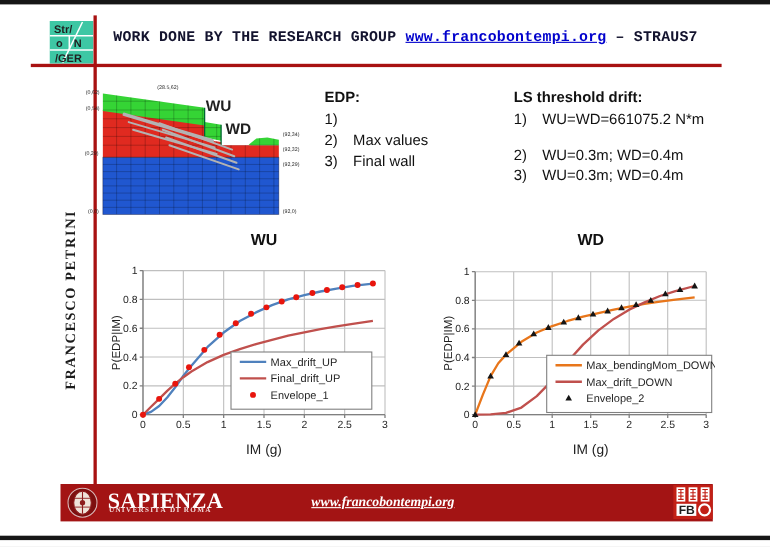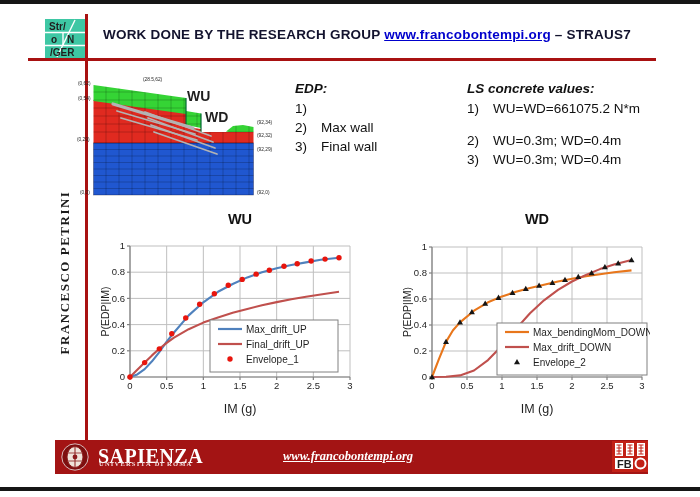--- a/index.html
+++ b/index.html
@@ -3,30 +3,30 @@
 <meta charset="utf-8">
 <style>
   html,body{margin:0;padding:0;background:#e8e8e8;}
   .slide{position:relative;width:700px;height:497px;background:#ffffff;overflow:hidden;
          font-family:"Liberation Sans",sans-serif;}
   .abs{position:absolute;}
   .top-bar{left:0;top:0;width:700px;height:4px;background:#161616;}
   .bottom-bar{left:0;top:487px;width:700px;height:4px;background:#161616;}
   .red-vline{left:85px;top:14px;width:3px;height:429px;background:#a81111;}
   .red-hline{left:28px;top:58px;width:628px;height:3px;background:#a81111;}
-  .header-title{left:103px;top:27px;width:580px;font-family:Liberation Sans, sans-serif;
+  .header-title{left:103px;top:27px;width:580px;font-family:Liberation Mono, monospace;
                 font-weight:bold;font-size:13.5px;color:#13132e;letter-spacing:.2px;}
   .header-link{color:#0000cc;text-decoration:underline;}
   .author{left:-85px;top:264px;width:300px;height:17px;transform:rotate(-90deg);
           text-align:center;font-family:"Liberation Serif",serif;font-weight:bold;
           font-size:13px;letter-spacing:1.5px;color:#1c1c1c;}
   .mesh-wrap{left:93px;top:84px;width:162px;height:112px;}
   .mesh-wrap svg{overflow:visible;}
   .textblock{font-size:13.5px;color:#111;line-height:1.25;}
-  .tb-head{font-weight:bold;margin-bottom:3px;font-style:italic;}
+  .tb-head{font-weight:bold;margin-bottom:3px;}
   .edp{left:295px;top:81px;width:172px;}
   .ls{left:467px;top:81px;width:225px;}
   .li-row{display:grid;grid-template-columns:22px 1fr;column-gap:4px;margin-bottom:2px;}
   .ls .li-row:first-child{margin-bottom:15px;}
   .chart-title{font-weight:bold;font-size:14.5px;color:#111;text-align:center;}
   .wu-title{left:130px;top:211px;width:220px;}
   .wd-title{left:432px;top:211px;width:210px;}
   .chart-svg{position:absolute;}
   svg text{font-family:"Liberation Sans",sans-serif;fill:#1f1f1f;}
   .footer-band{left:55px;top:440px;width:593px;height:34px;background:#a31414;}
@@ -141,31 +141,31 @@
   </div>
 
   <div class="abs edp textblock">
     <div class="tb-head">EDP:</div>
     <div id="edp-list">
         <div class="li-row">
           <div>1)</div>
         </div>
         <div class="li-row">
           <div>2)</div>
-          <div>Max wall</div>
+          <div>Max values</div>
         </div>
         <div class="li-row">
           <div>3)</div>
           <div>Final wall</div>
         </div>
       </div>
   </div>
 
   <div class="abs ls textblock">
-    <div class="tb-head">LS concrete values:</div>
+    <div class="tb-head">LS threshold drift:</div>
     <div id="ls-list">
         <div class="li-row">
           <div>1)</div>
           <div>WU=WD=661075.2 N*m</div>
         </div>
         <div class="li-row">
           <div>2)</div>
           <div>WU=0.3m; WD=0.4m</div>
         </div>
         <div class="li-row">

